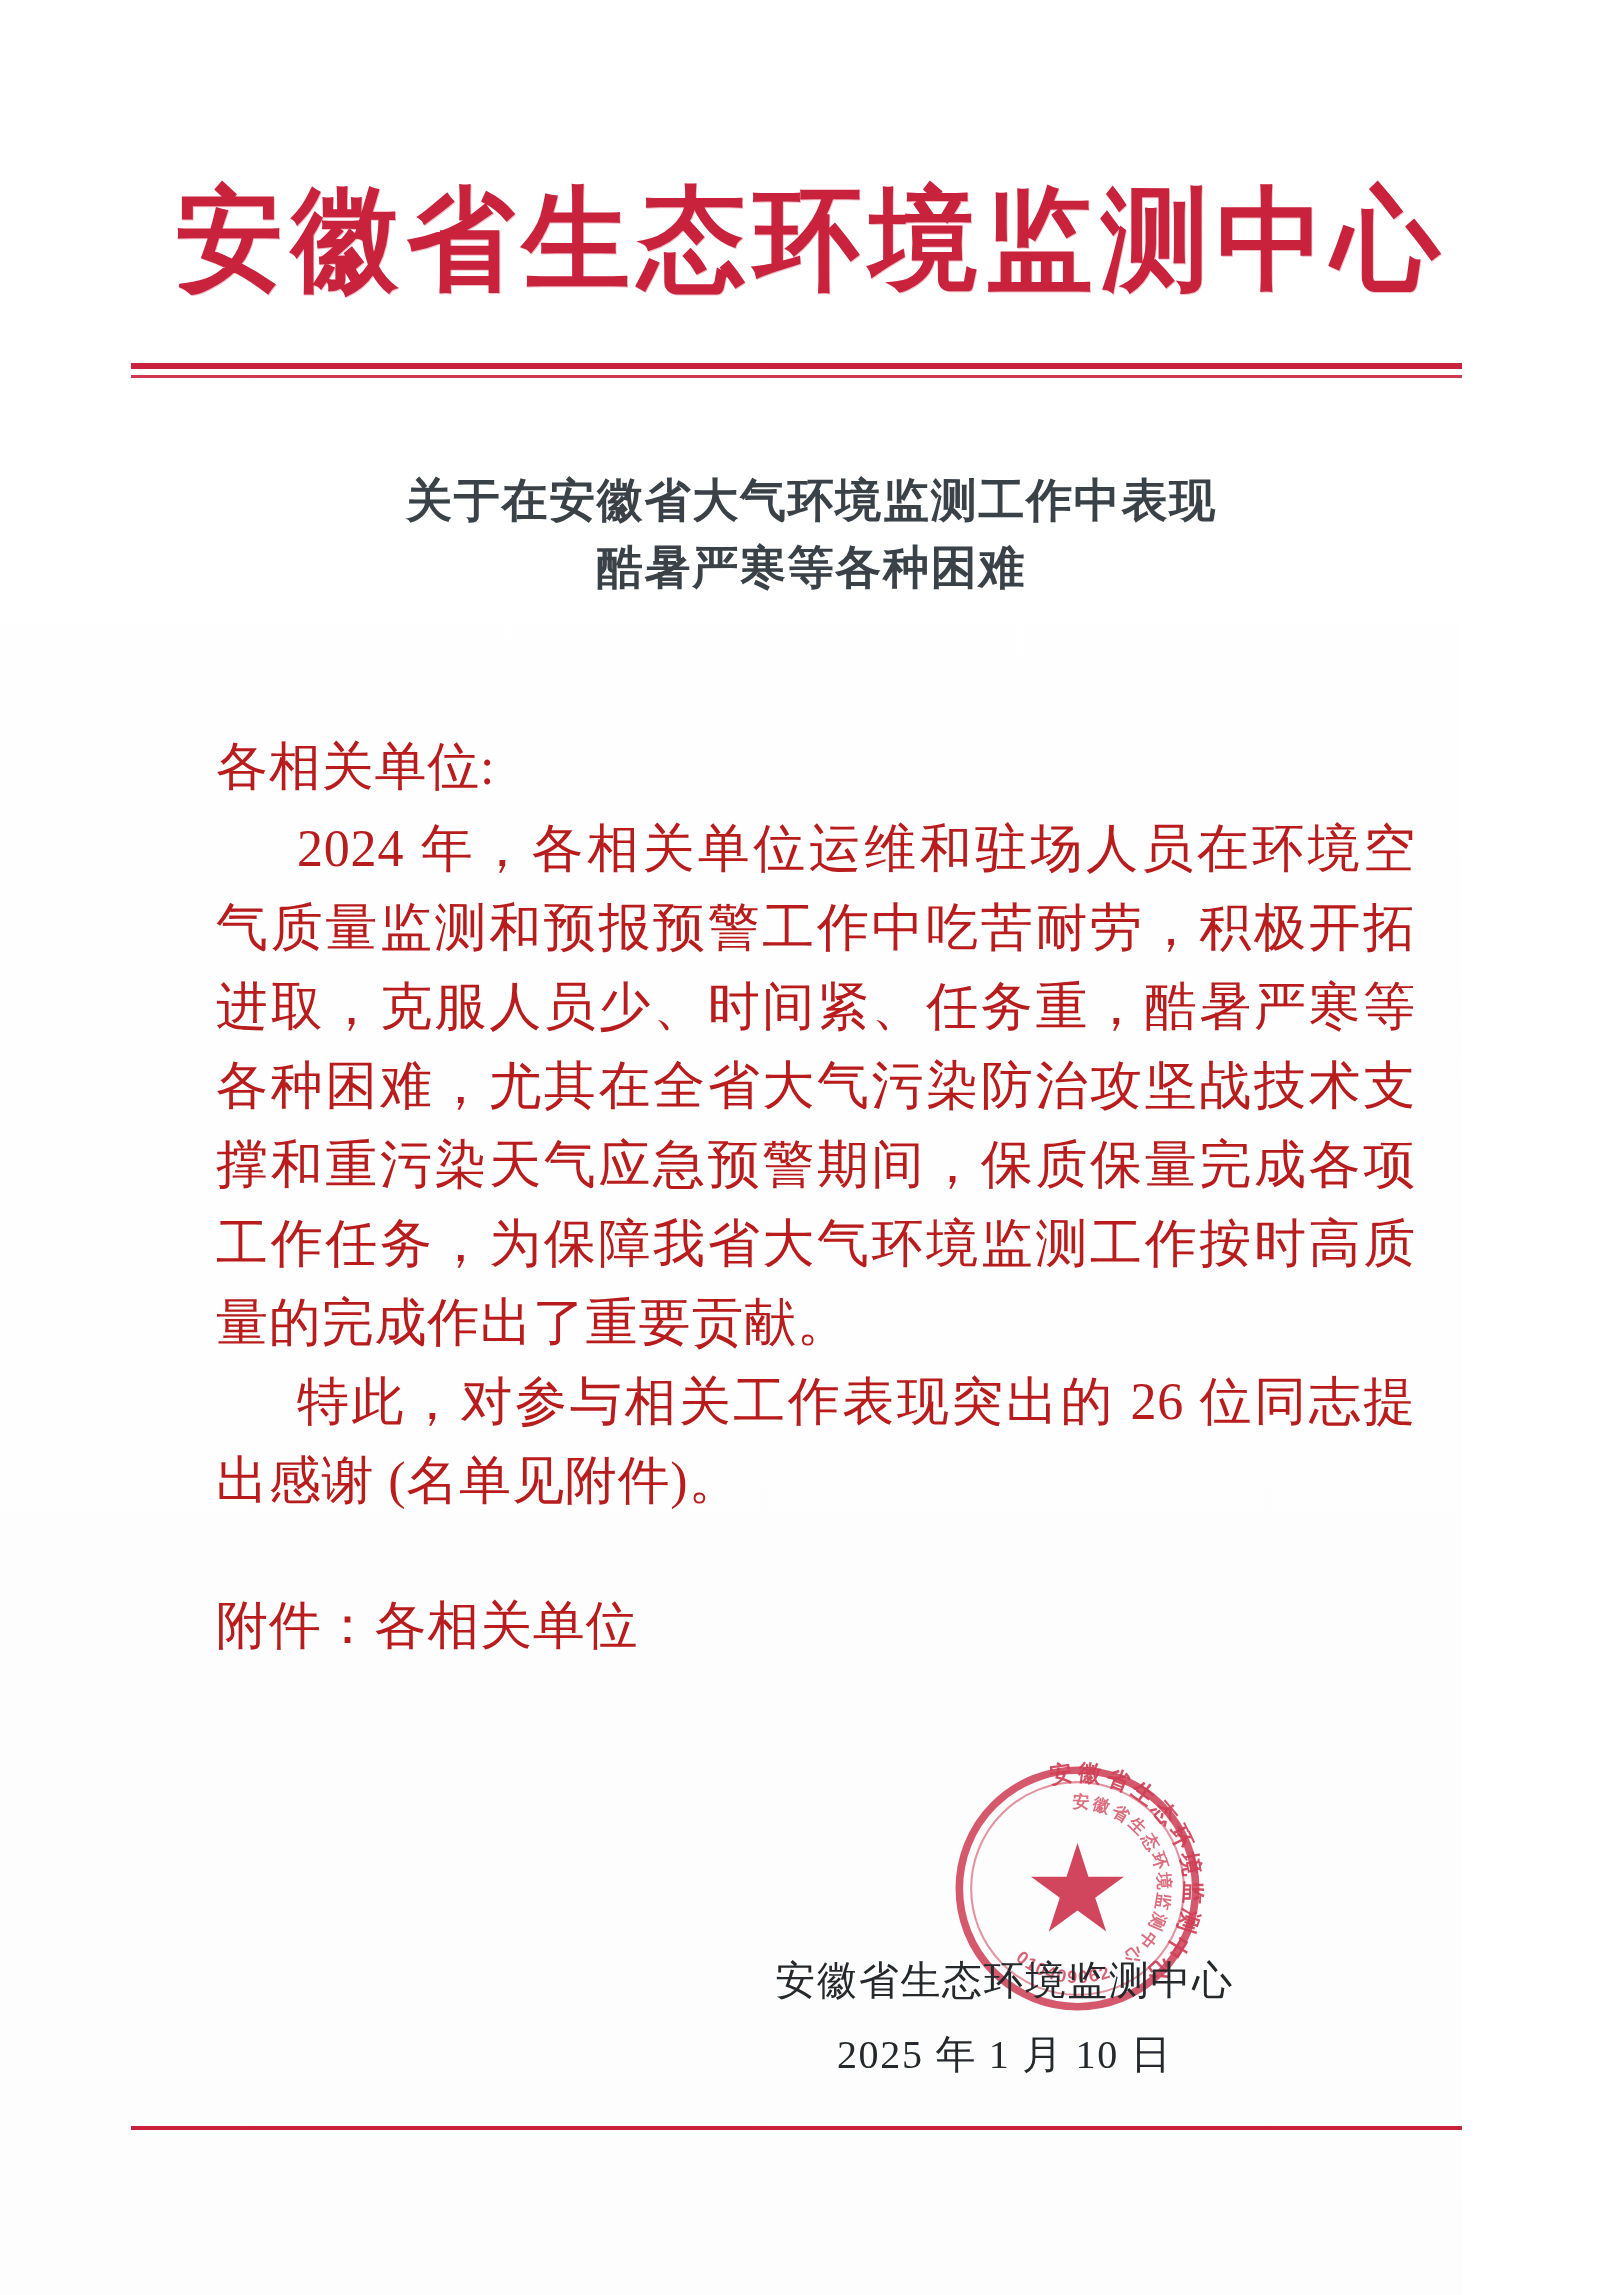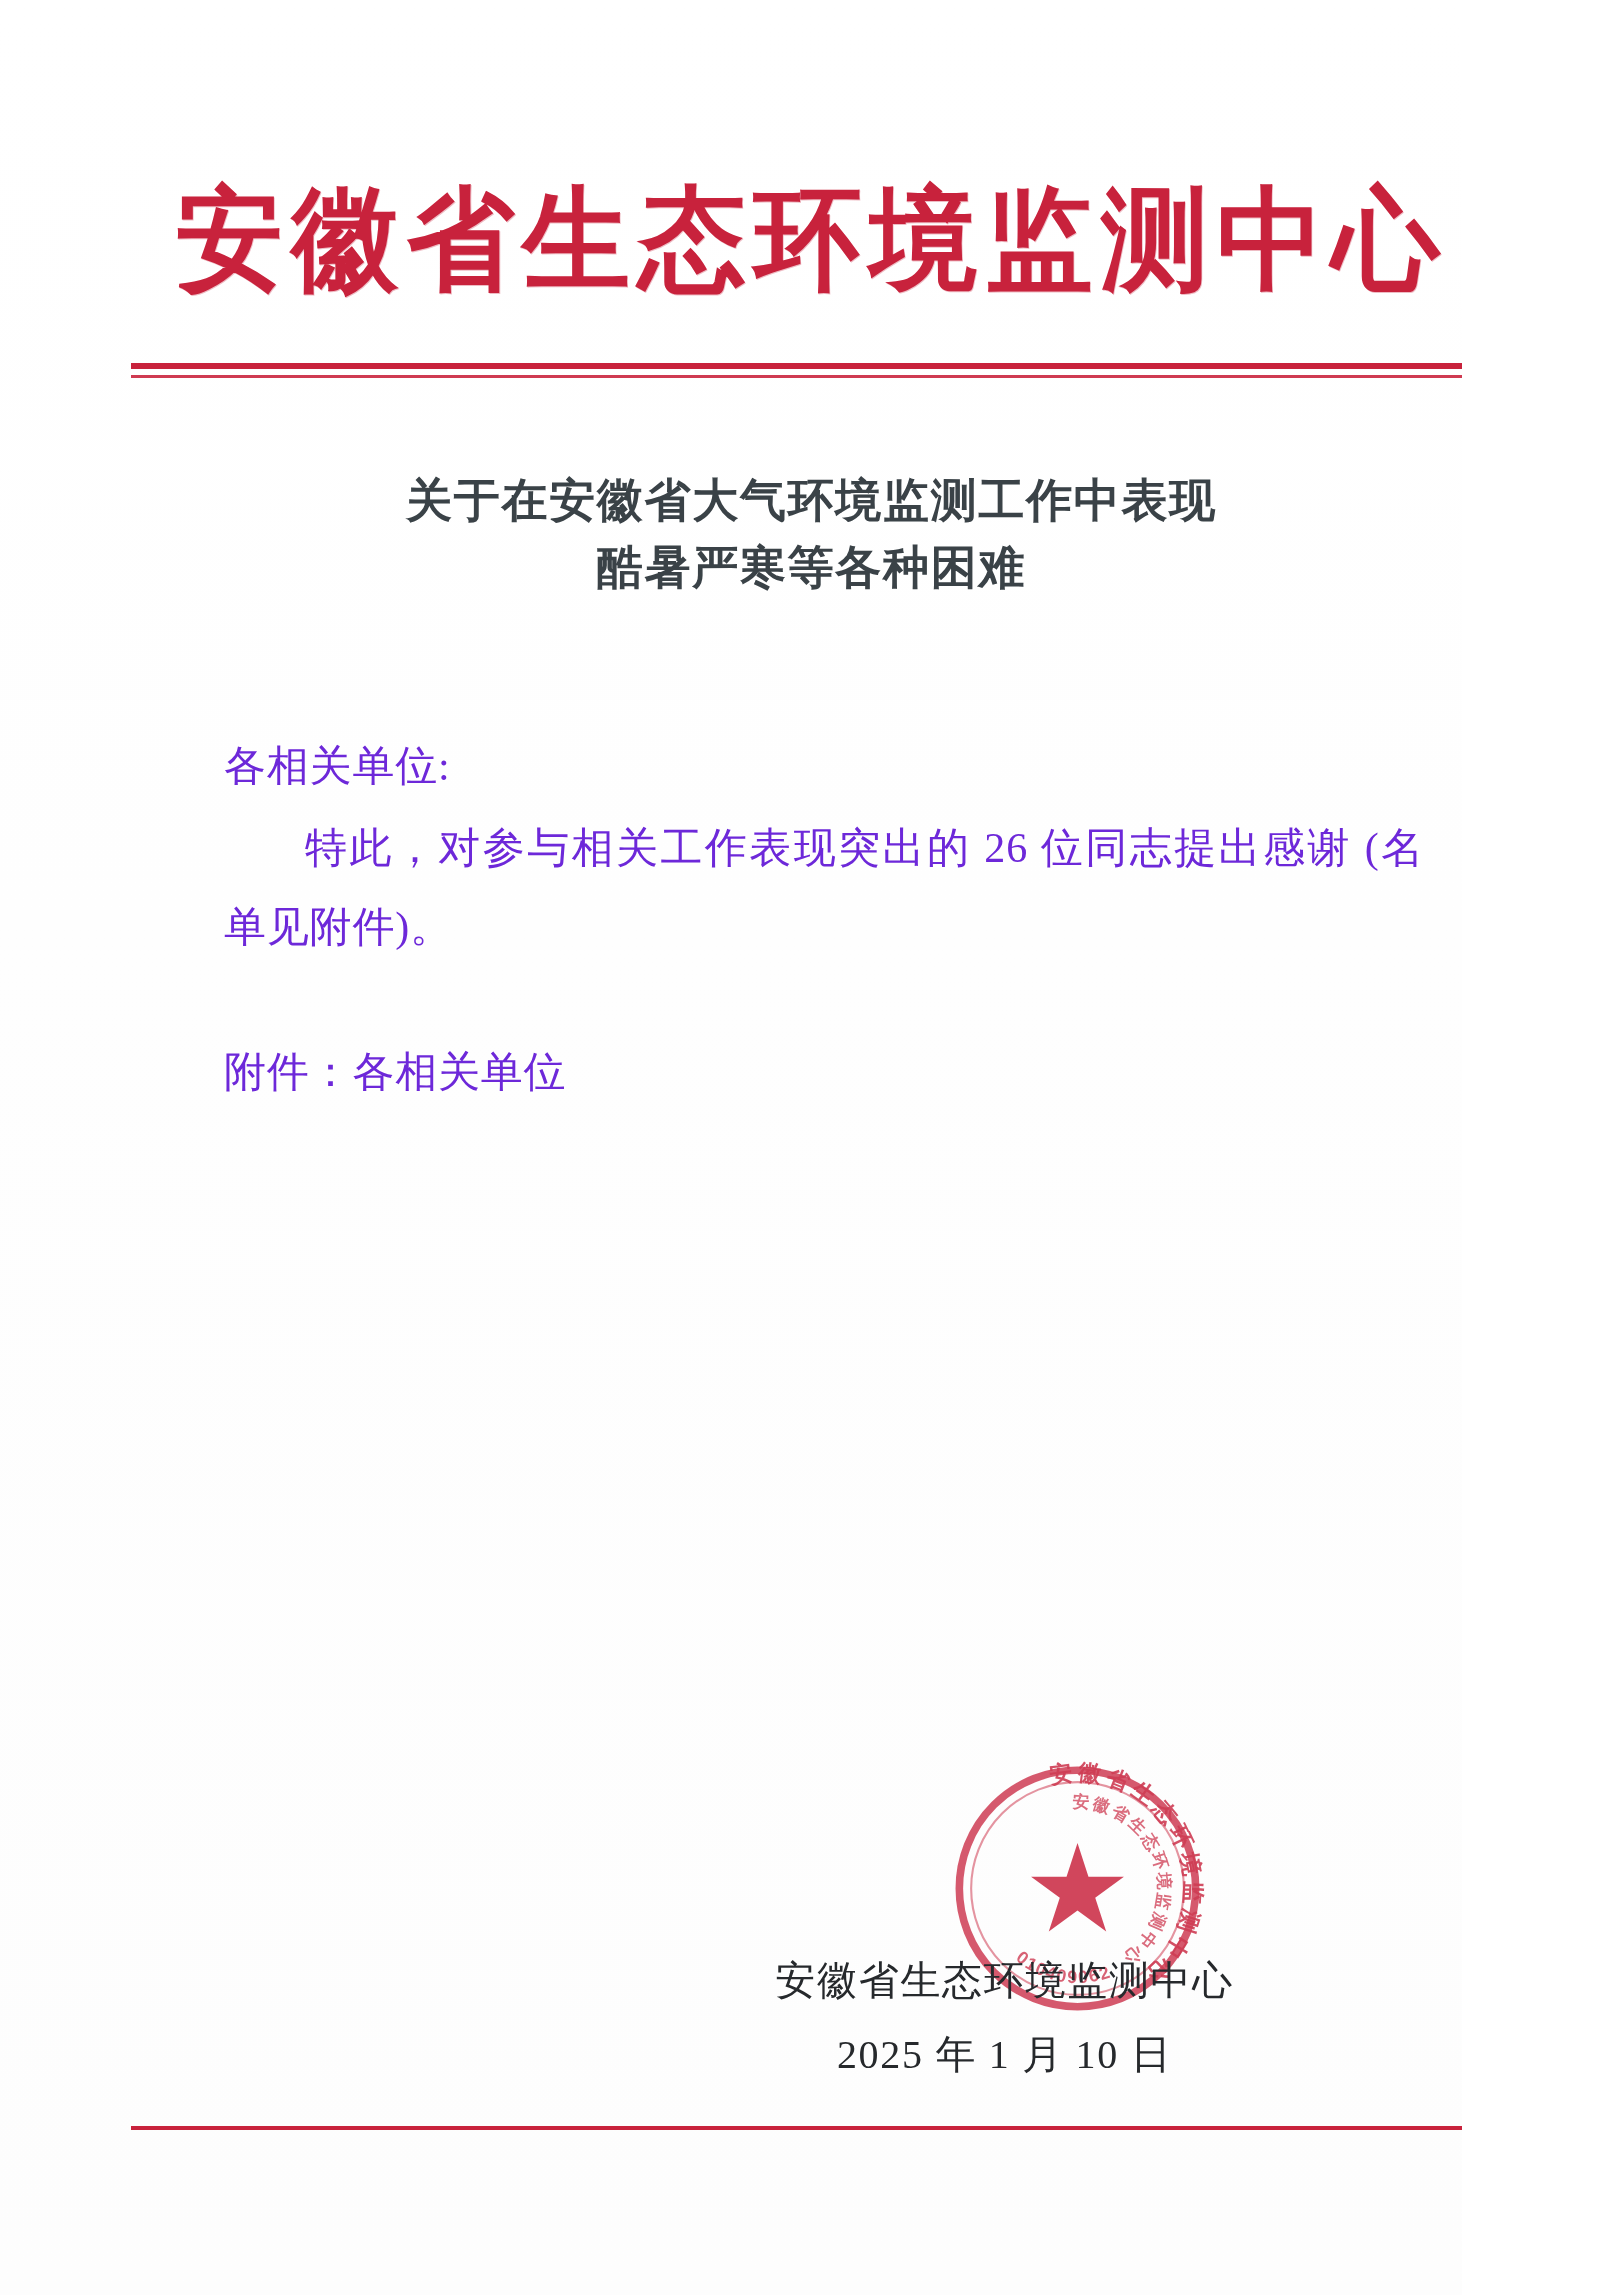--- a/index.html
+++ b/index.html
@@ -84,27 +84,27 @@
     color: #3a4247;
   }
   .doc-title .tl {
     display: block;
     white-space: nowrap;
   }
 
   
   .body-block {
     position: absolute;
-    left: 224px;
+    left: 216px;
     top: 727px;
     width: 1200px;
     font-family: "Liberation Serif", "DejaVu Serif", serif;
-    font-size: 42px;
+    font-size: 52px;
     line-height: 79px;
-    color: #6d28d9;
+    color: #b91c1c;
     letter-spacing: 0.8px;
   }
   .salutation {
     margin: 0 0 3.4px 0;
     white-space: nowrap;
   }
   .para {
     margin: 0;
     text-align: justify;
     text-justify: inter-ideograph;
@@ -172,20 +172,21 @@
     <div class="rule-thin"></div>
   </div>
 
   <div class="doc-title">
     <span class="tl">关于在安徽省大气环境监测工作中表现</span>
     <span class="tl">酷暑严寒等各种困难</span>
   </div>
 
   <div class="body-block">
     <p class="salutation">各相关单位:</p>
+    <p class="para">2024 年，各相关单位运维和驻场人员在环境空气质量监测和预报预警工作中吃苦耐劳，积极开拓进取，克服人员少、时间紧、任务重，酷暑严寒等各种困难，尤其在全省大气污染防治攻坚战技术支撑和重污染天气应急预警期间，保质保量完成各项工作任务，为保障我省大气环境监测工作按时高质量的完成作出了重要贡献。</p>
     <p class="para">特此，对参与相关工作表现突出的 26 位同志提出感谢 (名单见附件)。</p>
     <p class="attachment">附件：各相关单位</p>
   </div>
 
   <div class="seal">
     <svg viewBox="0 0 340 340" xmlns="http://www.w3.org/2000/svg">
       <defs>
         <path id="outerArc" d="M 170,170 m -128,0 a 128,128 0 1,1 256,0 a 128,128 0 1,1 -256,0"></path>
         <path id="innerArc" d="M 170,170 m -96,0 a 96,96 0 1,1 192,0 a 96,96 0 1,1 -192,0"></path>
         <path id="bottomArc" d="M 170,170 m -112,0 a 112,112 0 0,0 224,0"></path>

